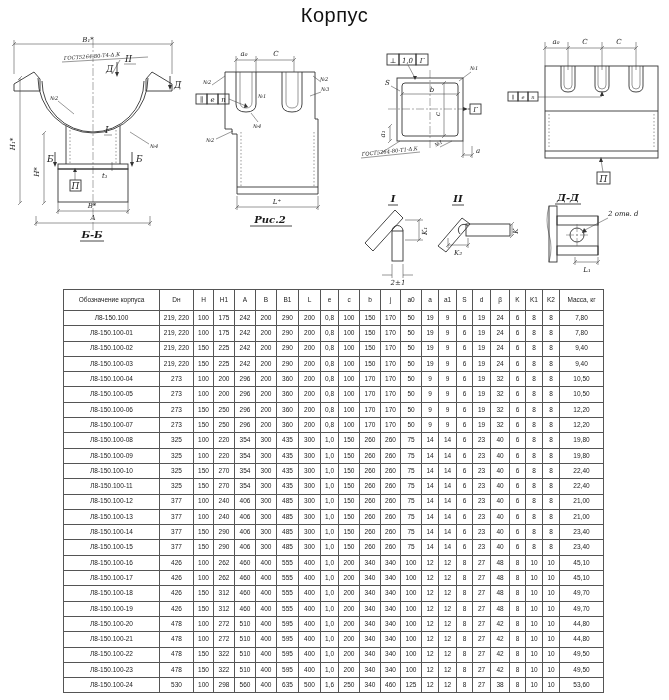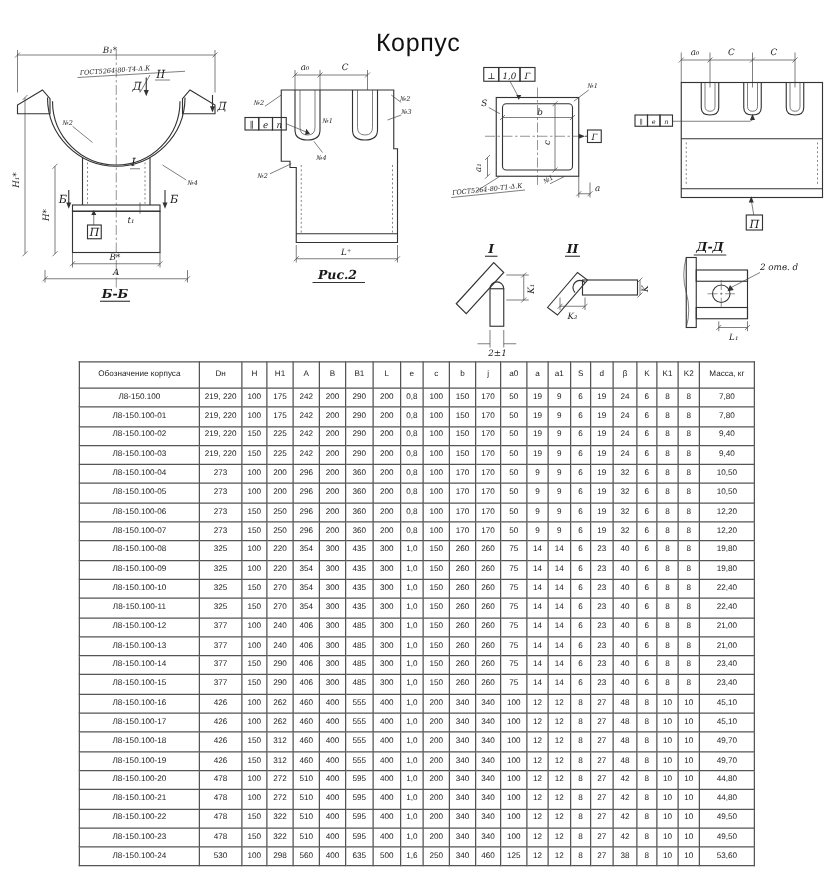--- a/index.html
+++ b/index.html
@@ -1,18 +1,18 @@
 <!DOCTYPE html>
 <html><head>
 <meta charset="utf-8">
 <style>
   html,body{margin:0;padding:0;background:#fff;}
   #page{position:relative;width:669px;height:700px;background:#fff;overflow:hidden;
         font-family:"Liberation Sans",sans-serif;color:#1a1a1a;}
-  #title{position:absolute;top:24px;left:0;width:669px;text-align:center;
+  #title{position:absolute;top:4px;left:0;width:669px;text-align:center;
          font-size:20px;letter-spacing:.5px;color:#111;}
   
   #dwg{position:absolute;top:34px;left:0;}
   .ln{stroke:#333;fill:none;stroke-width:.9;}
   .thin{stroke:#444;fill:none;stroke-width:.55;}
   .cl{stroke:#555;fill:none;stroke-width:.5;stroke-dasharray:8 2 2 2;}
   .dot{stroke:#555;fill:none;stroke-width:.6;stroke-dasharray:1.5 2;}
   .t{font:italic 7px "DejaVu Serif",serif;fill:#222;stroke:none;}
   .ts{font:italic 5.2px "DejaVu Serif",serif;fill:#222;stroke:none;}
   .tb{font:bold italic 10px "DejaVu Serif",serif;fill:#1a1a1a;stroke:none;}

